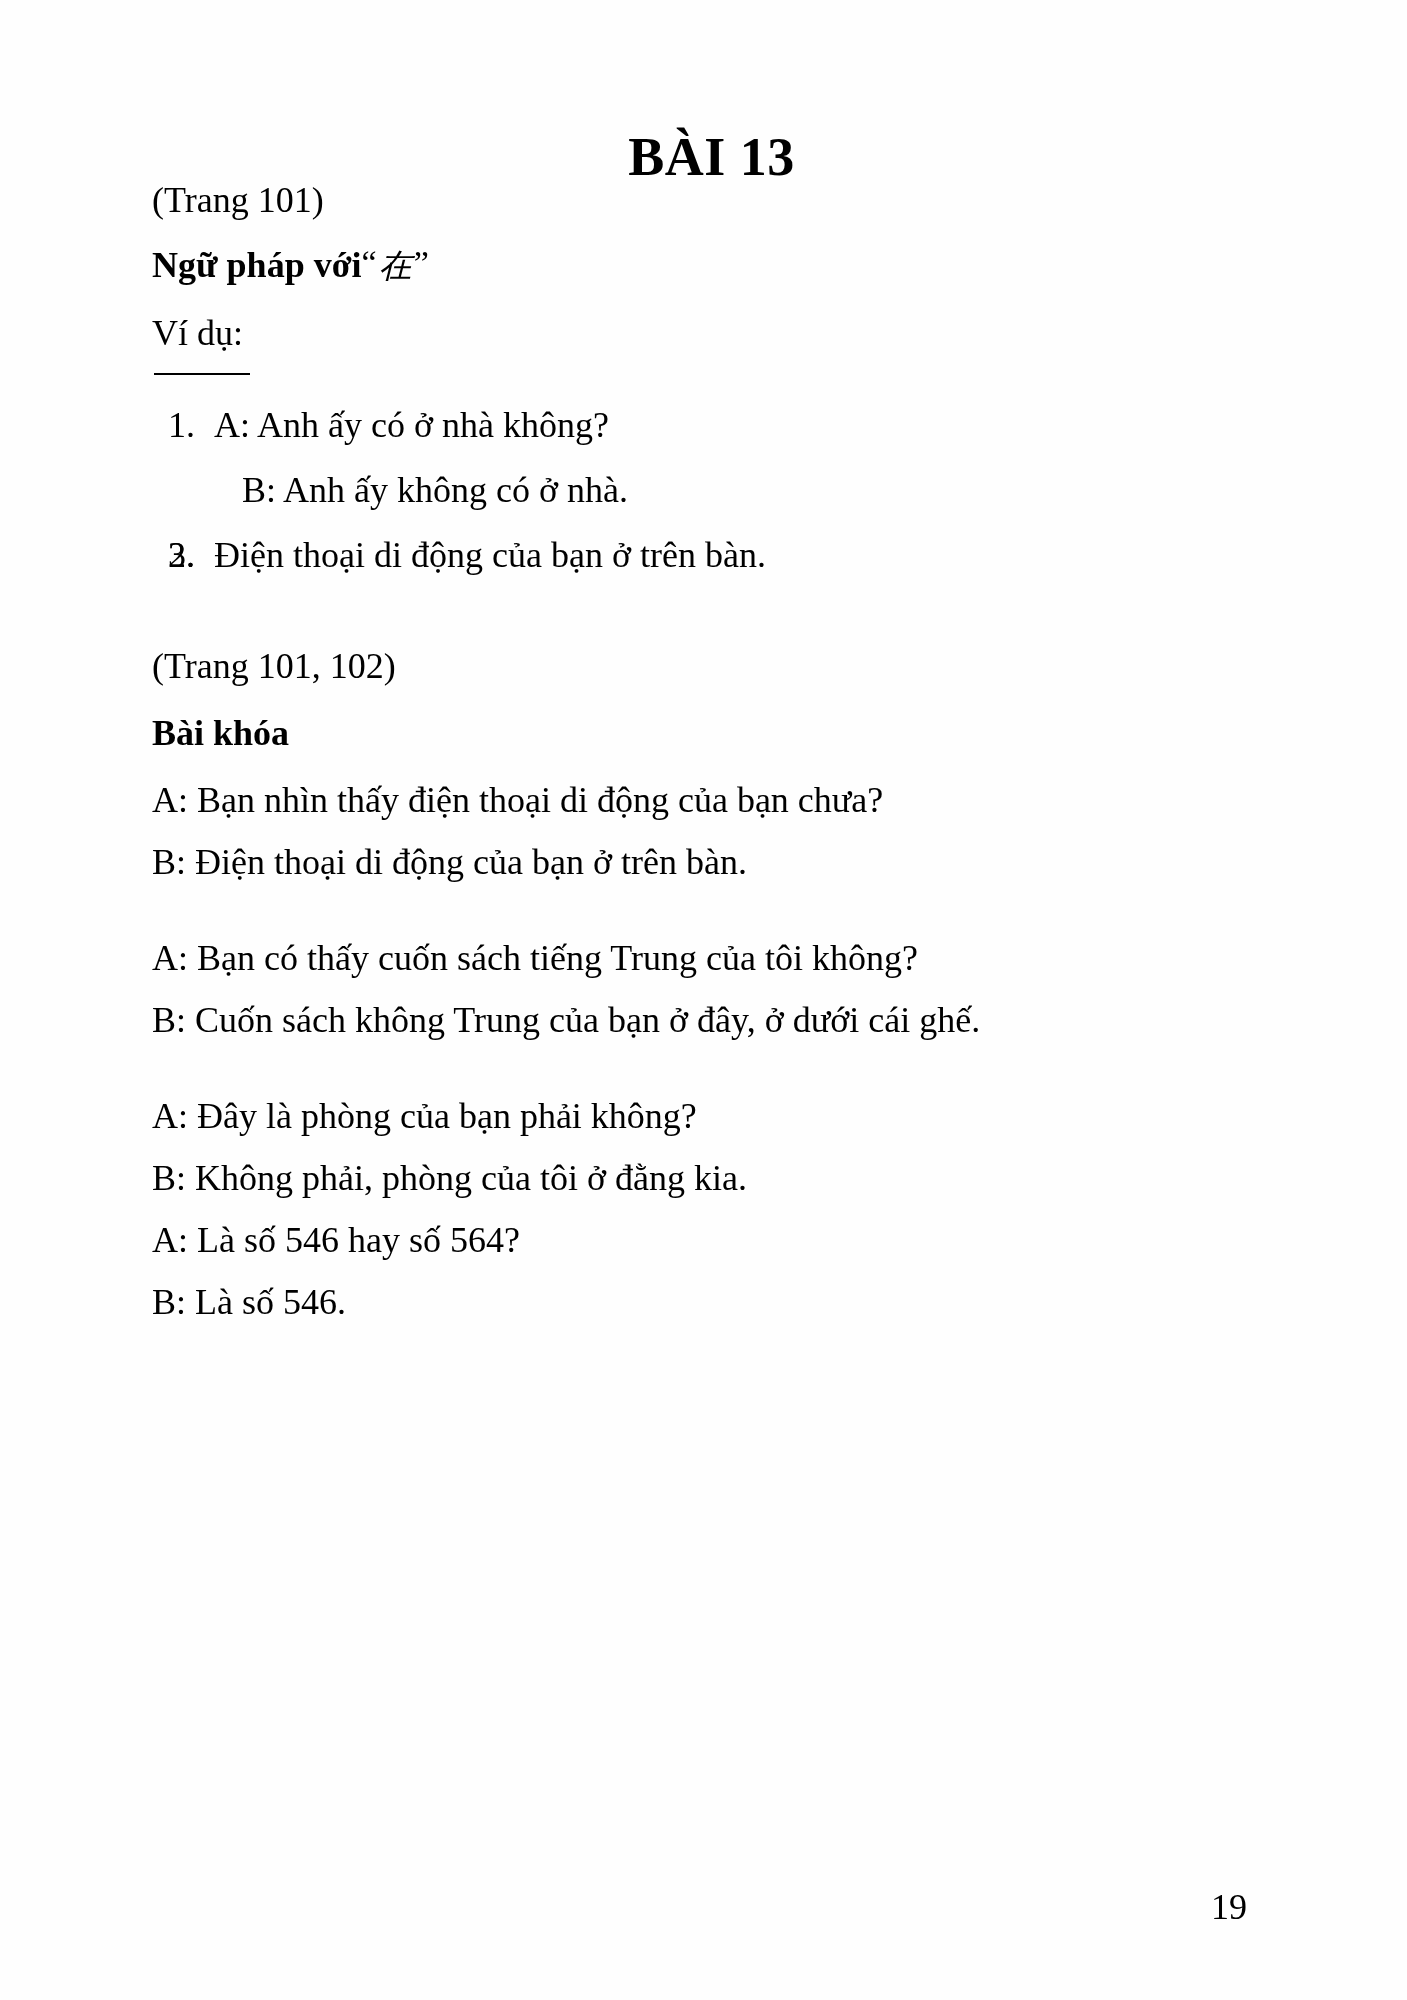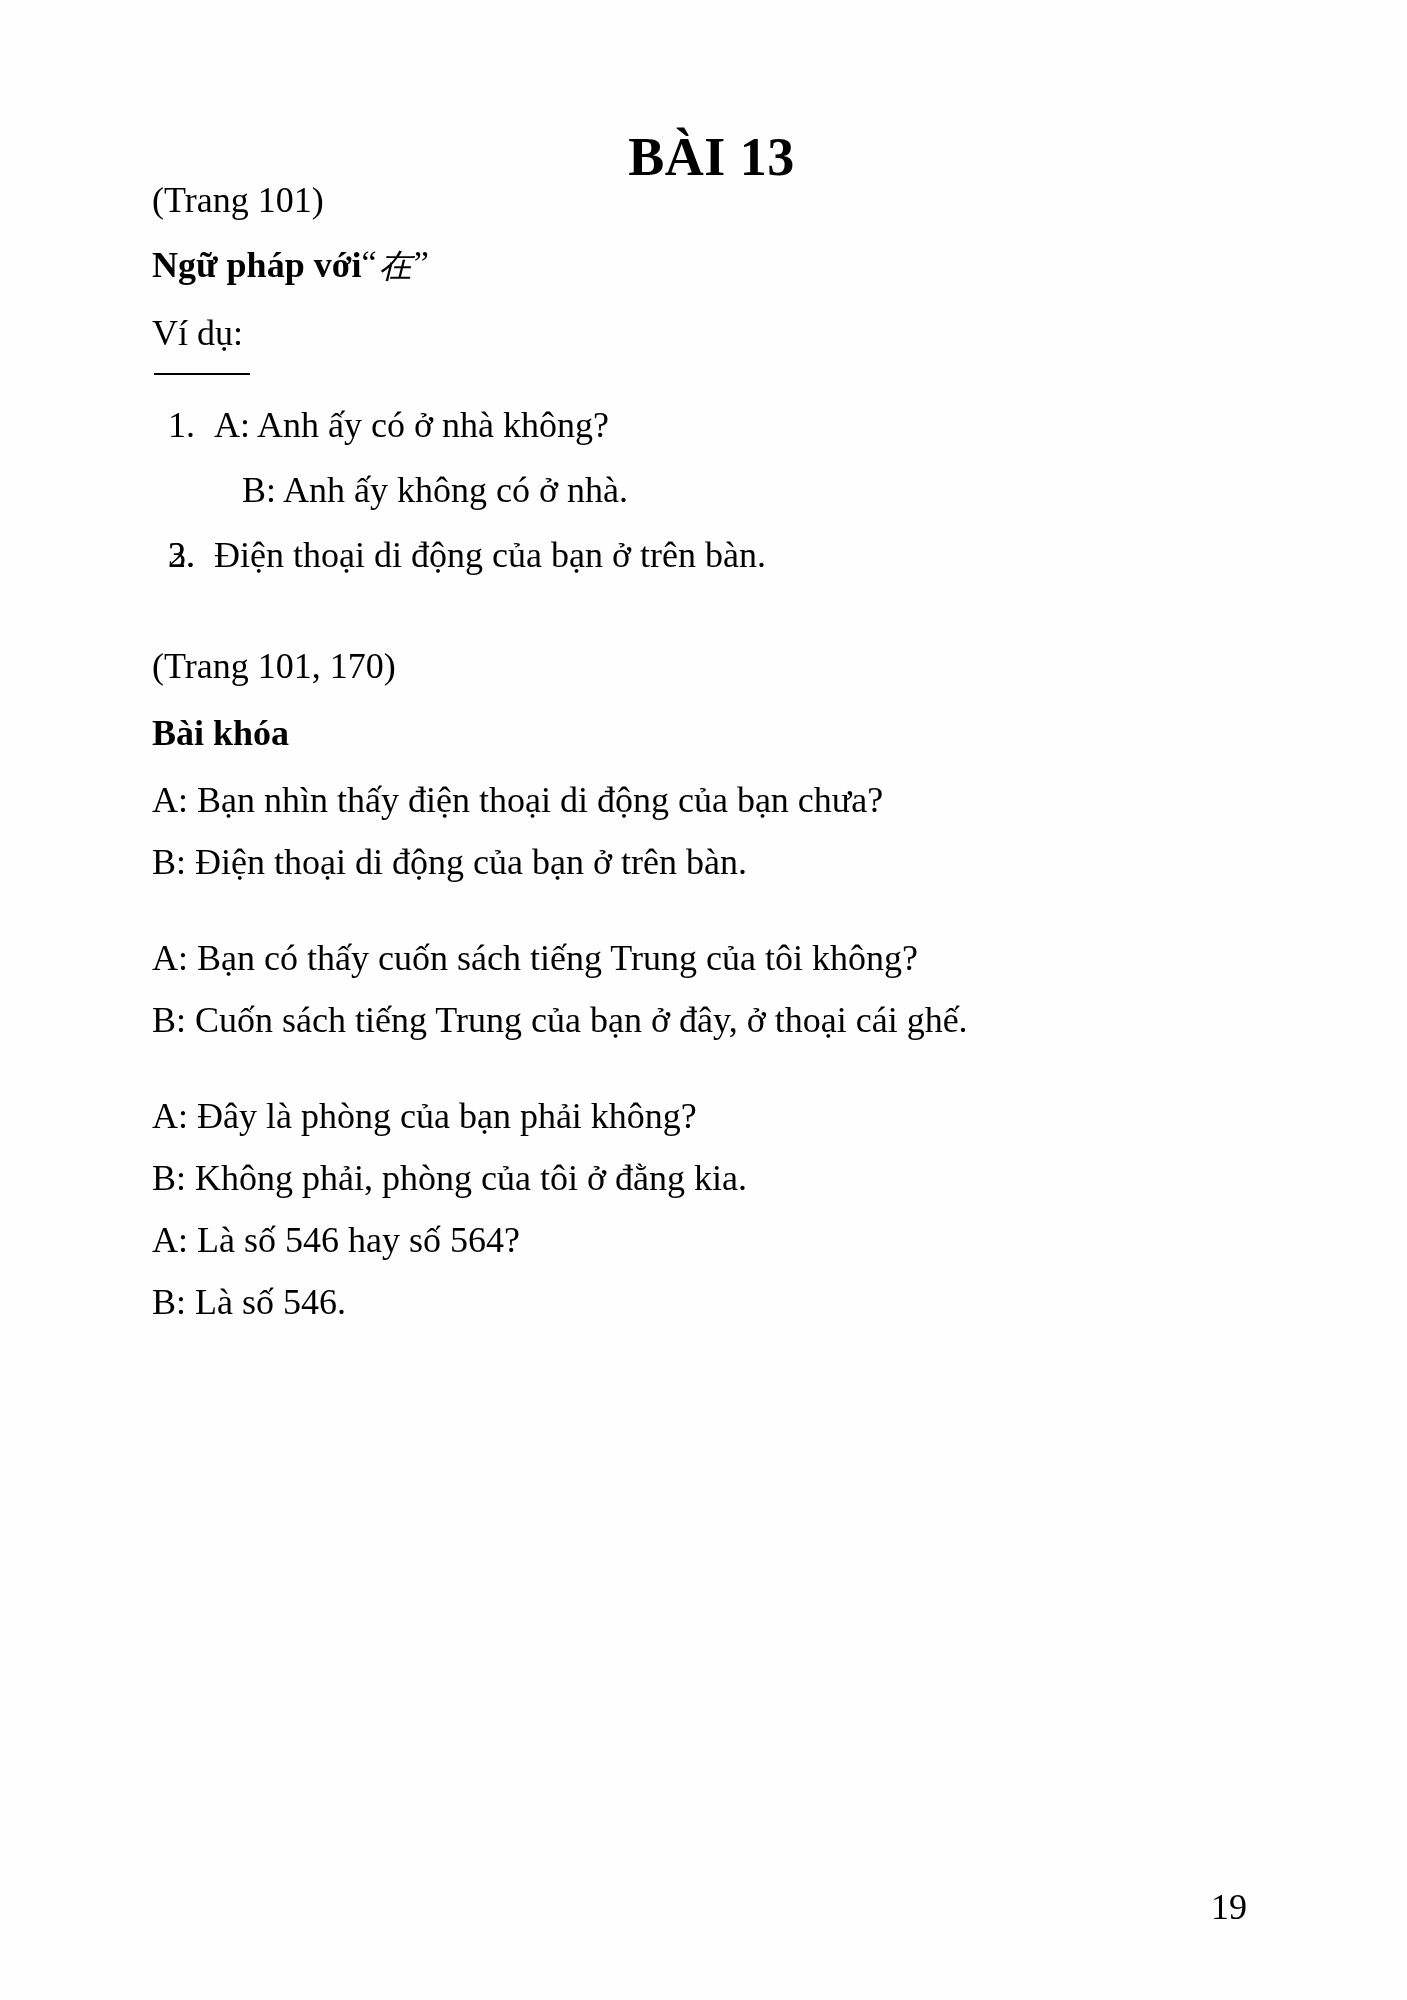--- a/index.html
+++ b/index.html
@@ -170,34 +170,34 @@
         <span class="num">2.</span>
       </li>
       <li>
         <span class="num">3.</span>
         <span>Điện thoại di động của bạn ở trên bàn.</span>
       </li>
     </ol>
 
     <div class="gap-lg"></div>
 
-    <div class="ref2 line">(Trang 101, 170)</div>
+    <div class="ref2 line">(Trang 101, 102)</div>
 
     <div class="heading2">Bài khóa</div>
 
     <div class="dialogue-block">
       <div class="line">A: Bạn nhìn thấy điện thoại di động của bạn chưa?</div>
       <div class="line">B: Điện thoại di động của bạn ở trên bàn.</div>
     </div>
 
     <div class="gap-md"></div>
 
     <div class="dialogue-block">
       <div class="line">A: Bạn có thấy cuốn sách tiếng Trung của tôi không?</div>
-      <div class="line">B: Cuốn sách tiếng Trung của bạn ở đây, ở thoại cái ghế.</div>
+      <div class="line">B: Cuốn sách không Trung của bạn ở đây, ở dưới cái ghế.</div>
     </div>
 
     <div class="gap-md"></div>
 
     <div class="dialogue-tail">
       <div class="line">A: Đây là phòng của bạn phải không?</div>
       <div class="line">B: Không phải, phòng của tôi ở đằng kia.</div>
       <div class="line">A: Là số 546 hay số 564?</div>
       <div class="line">B: Là số 546.</div>
     </div>

